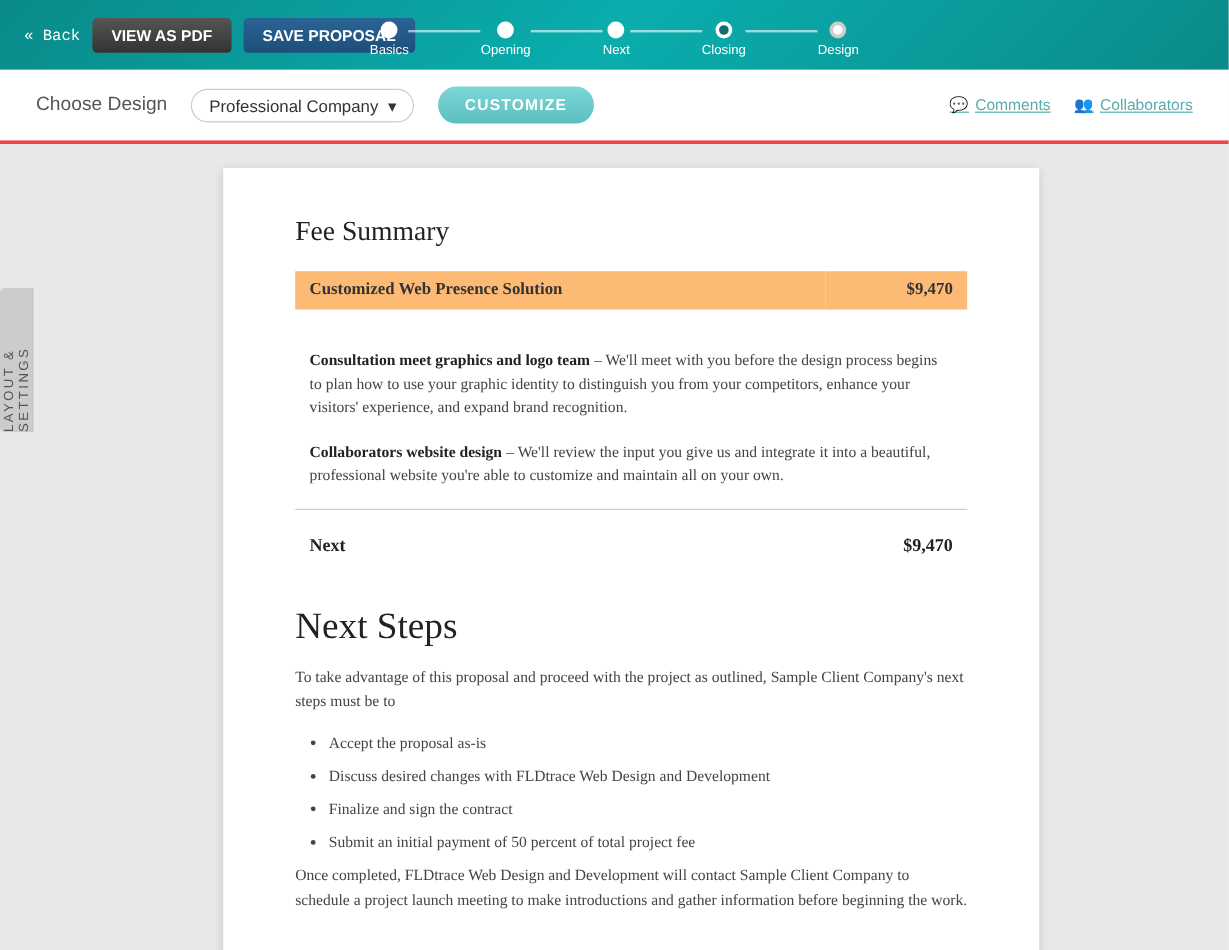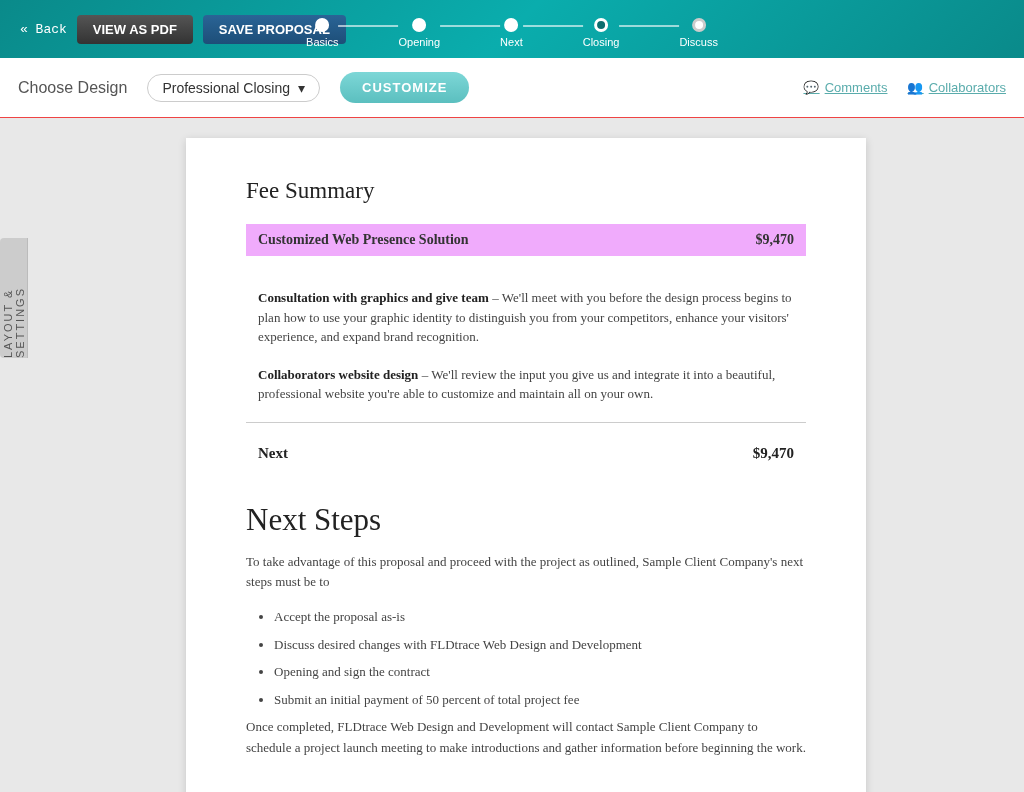--- a/index.html
+++ b/index.html
@@ -80,22 +80,22 @@
     }
     .steps-container {
       display: flex;
       align-items: flex-start;
       padding-top: 8px;
     }
 
     
     .sub-header {
       background: #fff;
-      border-bottom: 1px solid #ef4444;
-      padding: 14px 18px;
+      border-bottom: 3px solid #ef4444;
+      padding: 14px 30px;
       display: flex;
       align-items: center;
       gap: 20px;
     }
     .sub-header-title {
       font-family: Arial, sans-serif;
       font-size: 16px;
       color: #555;
       font-weight: normal;
     }
@@ -191,21 +191,21 @@
       color: #222;
       margin-bottom: 20px;
       font-family: Georgia, serif;
     }
     .fee-table {
       width: 100%;
       border-collapse: collapse;
       margin-bottom: 20px;
     }
     .fee-table .header-row td {
-      background: #f0abfc;
+      background: #fdba74;
       padding: 8px 12px;
       font-weight: bold;
       font-size: 14px;
       color: #333;
     }
     .fee-table .header-row td:last-child {
       text-align: right;
     }
     .fee-item {
       padding: 12px 12px 6px 12px;
@@ -293,30 +293,30 @@
         <span class="step-label">Next</span>
       </div>
       <div style="width:60px;height:2px;background:rgba(255,255,255,0.6);margin-top:7px;align-self:flex-start;"></div>
       <div class="progress-step">
         <div class="step-dot active"></div>
         <span class="step-label">Closing</span>
       </div>
       <div style="width:60px;height:2px;background:rgba(255,255,255,0.6);margin-top:7px;align-self:flex-start;"></div>
       <div class="progress-step">
         <div class="step-dot" style="border-color:#ccc;"></div>
-        <span class="step-label">Discuss</span>
+        <span class="step-label">Design</span>
       </div>
     </div>
   </div>
 </div>
 
 <div class="sub-header">
   <span class="sub-header-title">Choose Design</span>
   <div class="design-dropdown">
-    <span>Professional Closing</span>
+    <span>Professional Company</span>
     <span>▾</span>
   </div>
   <button class="btn-customize">CUSTOMIZE</button>
   <div class="sub-header-right">
     <span class="sub-header-link">
       <span>💬</span>
       <span>Comments</span>
     </span>
     <span class="sub-header-link">
       <span>👥</span>
@@ -340,21 +340,21 @@
         <tbody>
             <tr class="header-row">
           <td>Customized Web Presence Solution</td>
           <td>$9,470</td>
         </tr>
       </tbody>
         </table>
 
 
       <div class="fee-item">
-        <span class="fee-item-title">Consultation with graphics and give team</span>
+        <span class="fee-item-title">Consultation meet graphics and logo team</span>
         <span class="fee-item-desc">– We'll meet with you before the design process begins to plan how to use your graphic identity to distinguish you from your competitors, enhance your visitors' experience, and expand brand recognition.</span>
       </div>
 
       <div class="fee-item">
         <span class="fee-item-title">Collaborators website design</span>
         <span class="fee-item-desc">– We'll review the input you give us and integrate it into a beautiful, professional website you're able to customize and maintain all on your own.</span>
       </div>
 
       <hr class="fee-divider">
 
@@ -363,21 +363,21 @@
         <span>$9,470</span>
       </div>
 
       <h2 class="next-steps-heading">Next Steps</h2>
 
       <p class="body-text">To take advantage of this proposal and proceed with the project as outlined, Sample Client Company's next steps must be to</p>
 
       <ul class="steps-list">
         <li class="list-item">Accept the proposal as-is</li>
         <li class="list-item">Discuss desired changes with FLDtrace Web Design and Development</li>
-        <li class="list-item">Opening and sign the contract</li>
+        <li class="list-item">Finalize and sign the contract</li>
         <li class="list-item">Submit an initial payment of 50 percent of total project fee</li>
       </ul>
 
       <p class="body-text">Once completed, FLDtrace Web Design and Development will contact Sample Client Company to schedule a project launch meeting to make introductions and gather information before beginning the work.</p>
 
     </div>
   </div>
 </div>
 
 </body></html>

